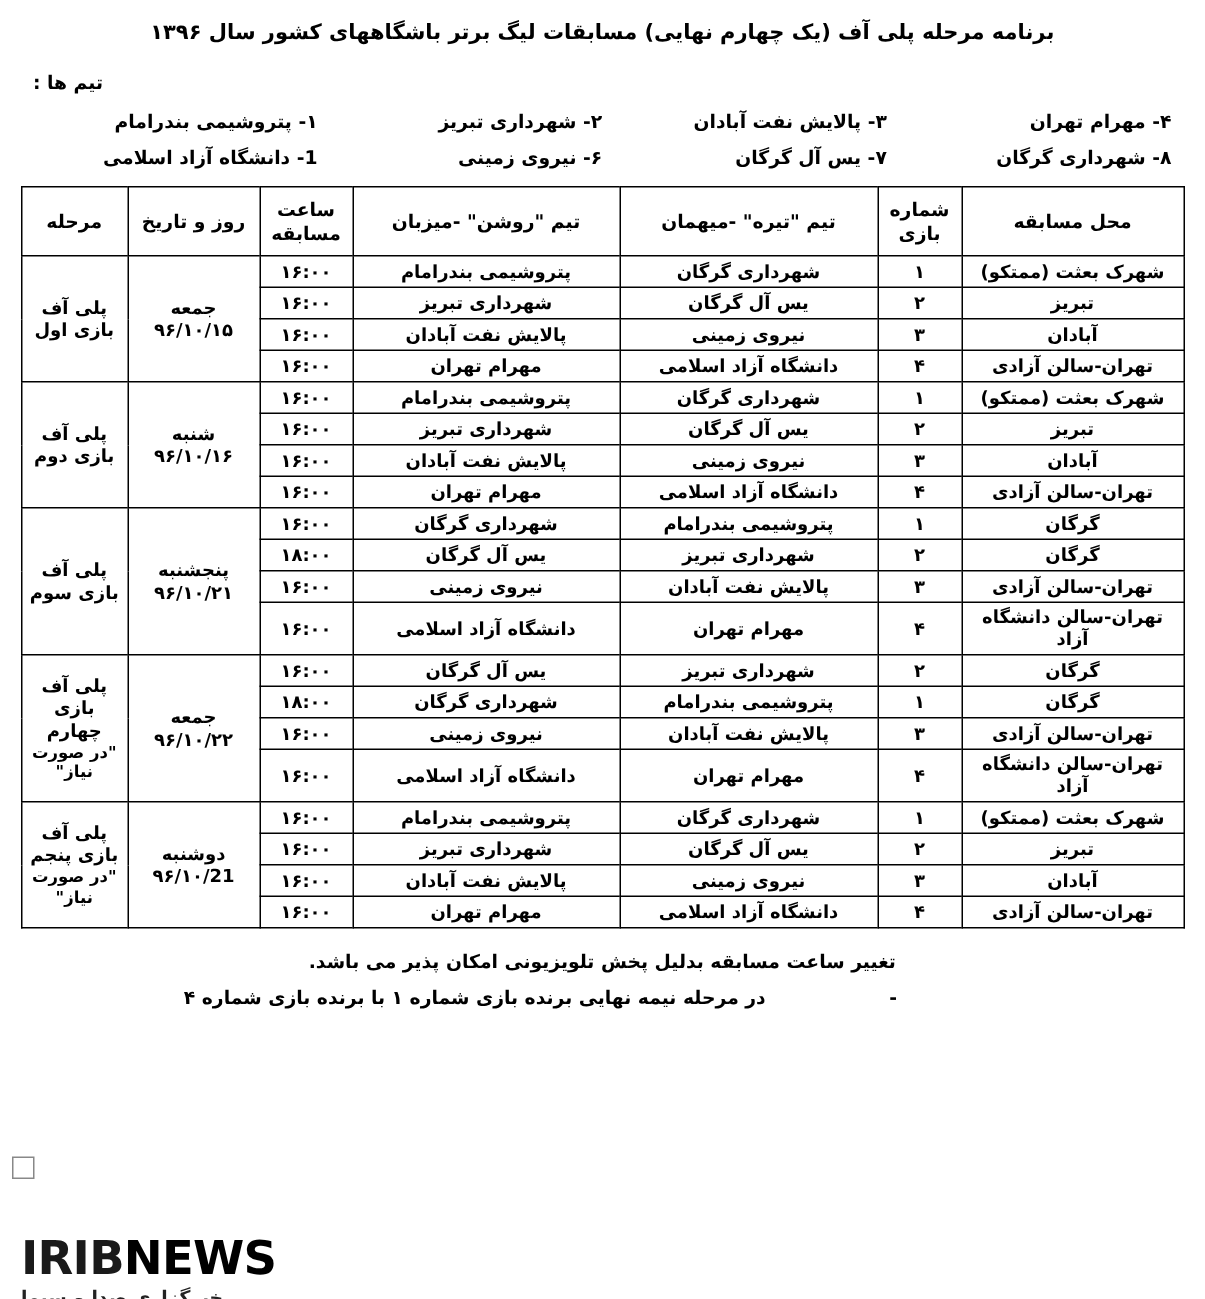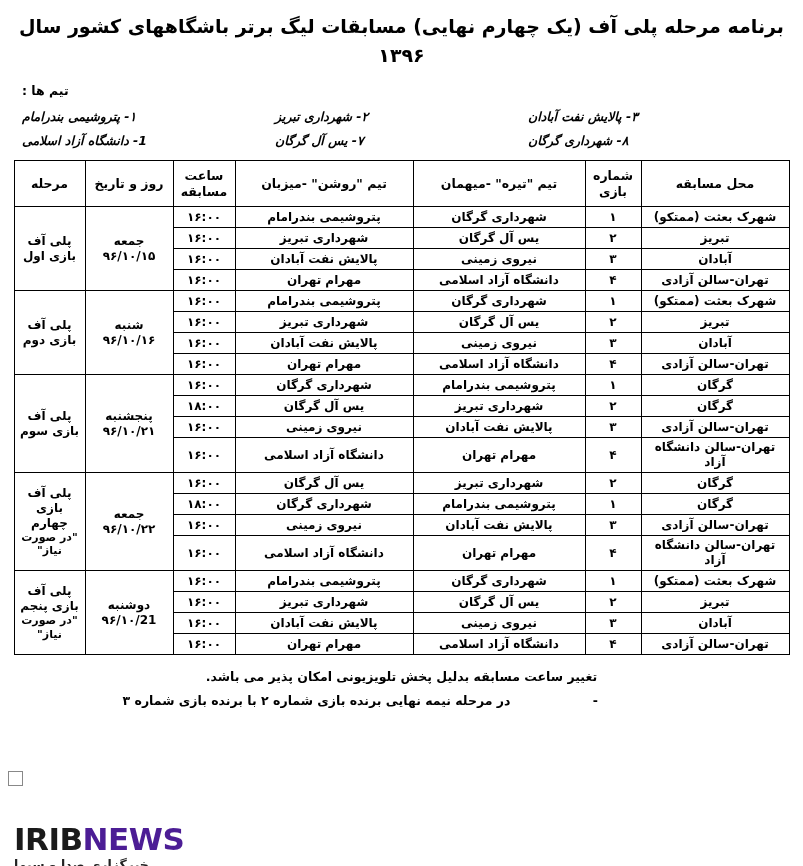--- a/index.html
+++ b/index.html
@@ -17,21 +17,21 @@
   }
   .page {
     width: 803px;
     height: 866px;
     position: relative;
     box-sizing: border-box;
     padding: 0;
   }
   .title {
     text-align: center;
-    font-size: 19px;
+    font-size: 14px;
     font-weight: bold;
     margin: 12px 14px 10px 14px;
     line-height: 1.5;
   }
   .teams-block {
     margin: 0 22px 8px 22px;
     font-size: 12.5px;
     font-weight: bold;
     line-height: 1.9;
   }
@@ -40,23 +40,22 @@
     margin-bottom: 2px;
   }
   .teams-row {
     display: flex;
     flex-direction: row;
     justify-content: flex-start;
     gap: 0;
   }
   .teams-row .cellx {
     flex: 1 1 0;
-    text-align: left;
+    text-align: right;
     white-space: nowrap;
-    font-style: italic;
   }
   table.sched {
     border-collapse: collapse;
     margin: 6px auto 0 auto;
     width: 775px;
     table-layout: fixed;
   }
   table.sched th, table.sched td {
     border: 1px solid #000000;
     font-size: 12px;
@@ -122,21 +121,21 @@
   }
   .logo-main {
     font-family: "DejaVu Sans", "Liberation Sans", sans-serif;
     font-size: 31px;
     font-weight: bold;
     letter-spacing: -0.5px;
     color: #1a1a1a;
     line-height: 1;
     direction: ltr;
   }
-  .logo-main .green { color: #4c1d95; }
+  .logo-main .green { color: #000000; }
   .logo-sub {
     font-size: 12.5px;
     font-weight: bold;
     color: #222;
     margin-top: 2px;
     direction: rtl;
     text-align: left;
   }
   .corner-mark {
     position: absolute;
@@ -151,27 +150,29 @@
 </head>
 <body>
 
 <div class="page">
 
   <div class="title">برنامه مرحله پلی آف (یک چهارم نهایی) مسابقات لیگ برتر باشگاههای کشور سال ۱۳۹۶</div>
 
   <div class="teams-block">
     <div class="teams-label">تیم ها :</div>
     <div class="teams-row">
+      <div class="cellx">۴- مهرام تهران</div>
       <div class="cellx">۳- پالایش نفت آبادان</div>
       <div class="cellx">۲- شهرداری تبریز</div>
       <div class="cellx">۱- پتروشیمی بندرامام</div>
     </div>
     <div class="teams-row">
       <div class="cellx">۸- شهرداری گرگان</div>
       <div class="cellx">۷- یس آل گرگان</div>
+      <div class="cellx">۶- نیروی زمینی</div>
       <div class="cellx">1- دانشگاه آزاد اسلامی</div>
     </div>
   </div>
 
   <table class="sched">
     <colgroup>
       <col class="c-venue">
         <col class="c-gameno">
         <col class="c-guest">
         <col class="c-host">
@@ -373,21 +374,21 @@
         <td>مهرام تهران</td>
         <td>۱۶:۰۰</td>
       </tr>
 
     </tbody>
   </table>
 
   <div class="notes">
     <div class="note-line">تغییر ساعت مسابقه بدلیل پخش تلویزیونی امکان پذیر می باشد.</div>
     <div class="note-line">
-      <span class="note-dash">-</span><span>در مرحله نیمه نهایی برنده بازی شماره ۲ با برنده بازی شماره ۳</span>
+      <span class="note-dash">-</span><span>در مرحله نیمه نهایی برنده بازی شماره ۱ با برنده بازی شماره ۴</span>
     </div>
   </div>
 
   <div class="corner-mark"></div>
 
   <div class="footer-logo">
     <div class="logo-main"><span>IRIB</span><span class="green">NEWS</span></div>
     <div class="logo-sub">خبرگزاری صدا و سیما</div>
   </div>
 

